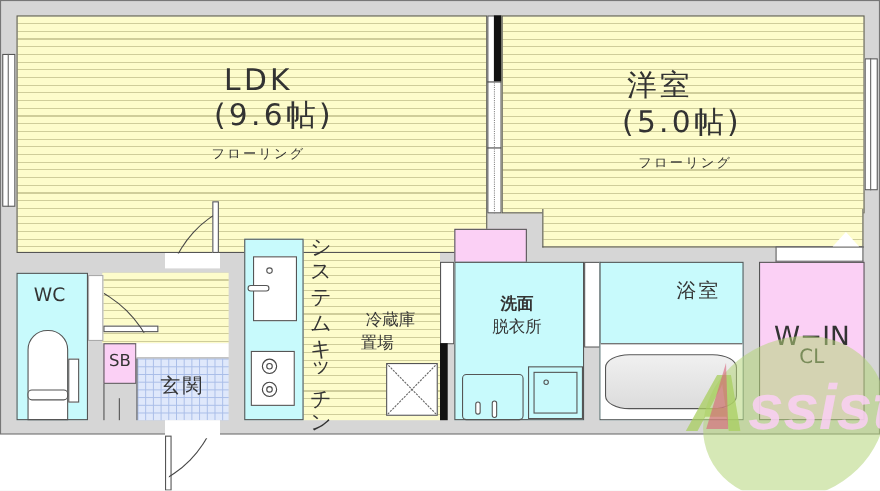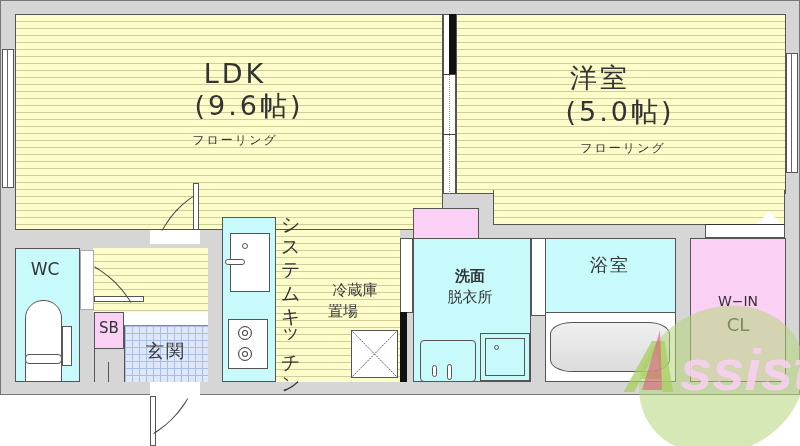--- a/index.html
+++ b/index.html
@@ -70,26 +70,26 @@
 <div class="abs outline" style="left:485px;top:338px;width:40px;height:38px;"></div>
 <div class="abs outline" style="left:494px;top:345px;width:5px;height:5px;border-radius:50%;"></div>
 
 <div class="abs white outline" style="left:400px;top:238px;width:13px;height:75px;"></div>
 <div class="abs black" style="left:400px;top:312px;width:7px;height:70px;"></div>
 
 <div class="abs white outline" style="left:531px;top:238px;width:15px;height:78px;"></div>
 <div class="abs" style="left:546px;top:243px;width:0;height:0;border-top:7px solid transparent;border-bottom:7px solid transparent;border-left:8px solid #fff;"></div>
 
 <div class="abs aqua outline" style="left:545px;top:238px;width:131px;height:144px;"></div>
-<div class="label mid" style="left:565px;top:255px;width:90px;font-size:18px;">浴室</div>
+<div class="label mid" style="left:565px;top:255px;width:90px;font-size:18px;text-align:right;">浴室</div>
 <div class="abs white" style="left:546px;top:312px;width:129px;height:69px;border-top:1px solid #555;"></div>
 <div class="abs" style="left:550px;top:322px;width:120px;height:50px;border:1px solid #555;border-radius:22px 22px 22px 22px / 12px 12px 12px 12px;background:linear-gradient(#f0f0f0,#dcdcdc);"></div>
 
 <div class="abs pink outline" style="left:690px;top:238px;width:96px;height:144px;"></div>
-<div class="label mid" style="left:698px;top:293px;width:80px;font-size:14px;letter-spacing:0;">W−IN</div>
+<div class="label mid" style="left:698px;top:293px;width:80px;font-size:24px;letter-spacing:0;">W−IN</div>
 <div class="label mid" style="left:698px;top:315px;width:80px;font-size:18px;letter-spacing:0;">CL</div>
 
 <div class="abs white" style="left:150px;top:230px;width:50px;height:14px;"></div>
 <div class="abs outline" style="left:193px;top:183px;width:6px;height:47px;background:#fff;"></div>
 <div class="door-arc" style="left:150px;top:183px;width:86px;height:94px;border-radius:100% 0 0 0;border-right:none;border-bottom:none;clip-path:inset(0 50% 50% 0);"></div>
 
 <div class="abs floor" style="left:93px;top:248px;width:115px;height:64px;"></div>
 <div class="abs white outline" style="left:80px;top:250px;width:14px;height:60px;border-color:#aaa;"></div>
 <div class="abs outline" style="left:94px;top:296px;width:50px;height:6px;background:#fff;"></div>
 <div class="door-arc" style="left:44px;top:253px;width:100px;height:98px;border-radius:0 100% 0 0;border-left:none;border-bottom:none;clip-path:inset(0 0 50% 50%);"></div>

